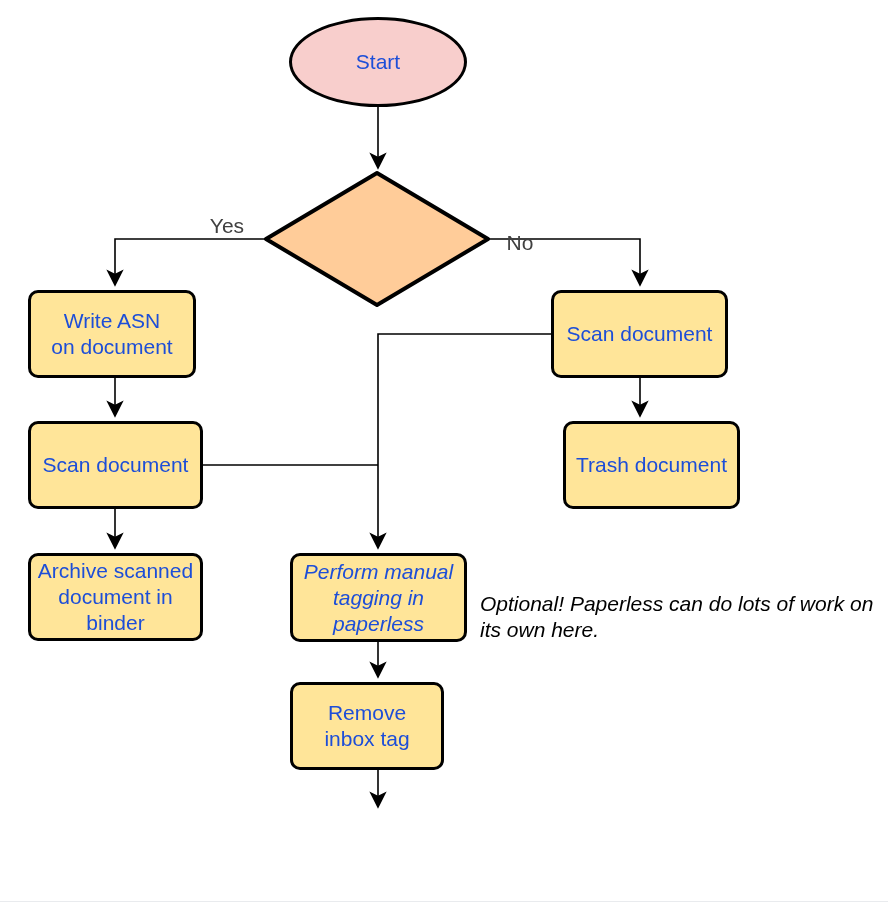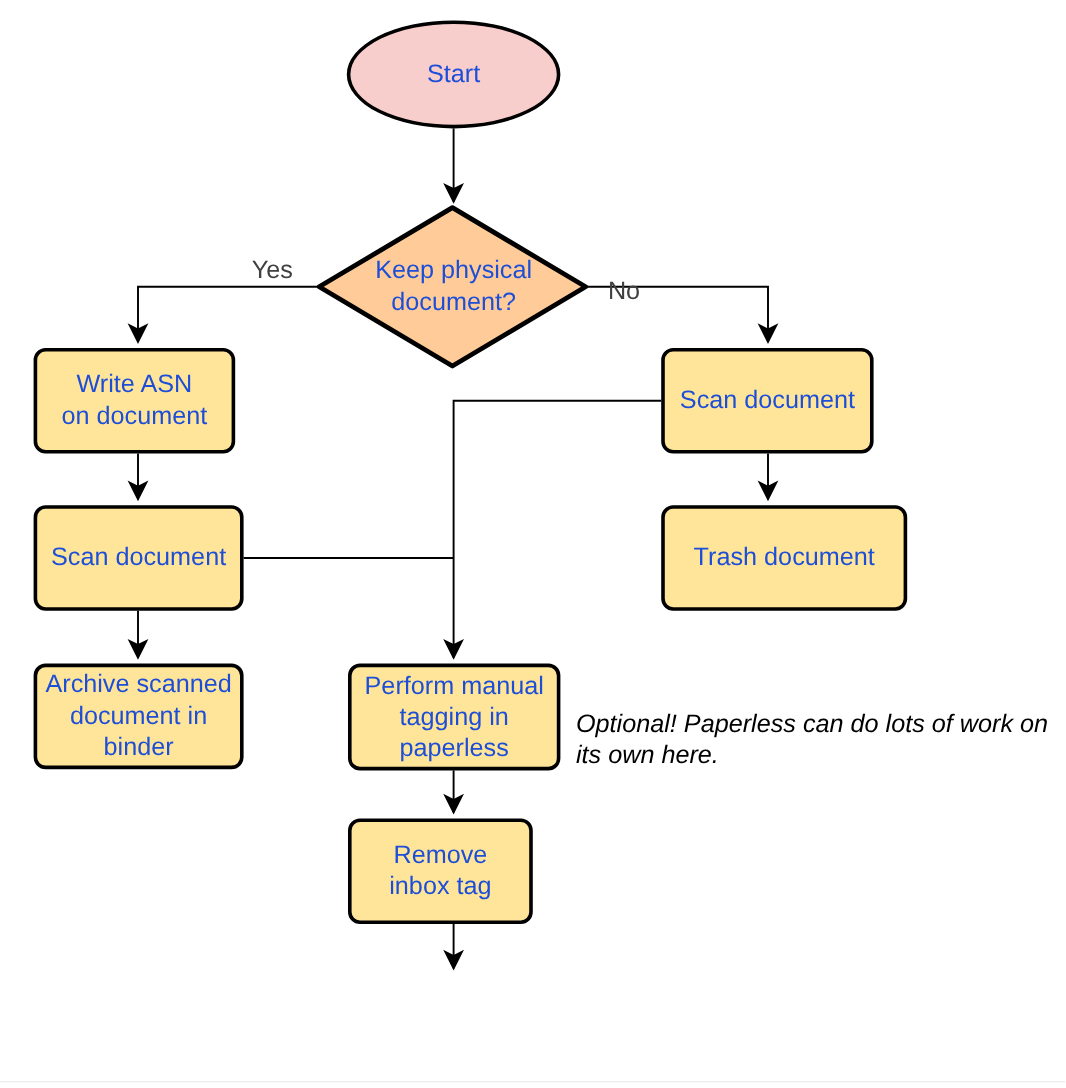--- a/index.html
+++ b/index.html
@@ -110,24 +110,20 @@
     <path class="edge" d="M551,334 L378,334 L378,548" marker-end="url(#arrow)"></path>
     <path class="edge" d="M203,465 L378,465"></path>
     <path class="edge" d="M378,642 L378,677" marker-end="url(#arrow)"></path>
     <path class="edge" d="M378,770 L378,807" marker-end="url(#arrow)"></path>
   </svg>
 
   <div class="node terminal" style="left:289px; top:17px; width:178px; height:90px;">
     <span class="lbl">Start</span>
   </div>
 
-  <div class="node decision-label" style="left:287px; top:205px; width:182px; height:68px;">
-    <span class="lbl">Keep physical
-document?</span>
-  </div>
 
   <div class="edge-label" style="left:199px; top:213px; width:56px;">Yes</div>
 
   <div class="edge-label" style="left:492px; top:230px; width:56px;">No</div>
 
   <div class="node process" style="left:28px; top:290px; width:168px; height:88px;">
     <span class="lbl">Write ASN
 on document</span>
   </div>
 
@@ -138,25 +134,25 @@
   <div class="node process" style="left:28px; top:553px; width:175px; height:88px;">
     <span class="lbl">Archive scanned
 document in
 binder</span>
   </div>
 
   <div class="node process" style="left:551px; top:290px; width:177px; height:88px;">
     <span class="lbl">Scan document</span>
   </div>
 
-  <div class="node process" style="left:551px; top:421px; width:205px; height:88px;">
+  <div class="node process" style="left:563px; top:421px; width:177px; height:88px;">
     <span class="lbl">Trash document</span>
   </div>
 
-  <div class="node process" style="left:290px; top:553px; width:177px; height:89px;">
+  <div class="node process" style="left:290px; top:553px; width:177px; height:89px;font-style:italic;">
     <span class="lbl">Perform manual
 tagging in
 paperless</span>
   </div>
 
   <div class="node process" style="left:290px; top:682px; width:154px; height:88px;">
     <span class="lbl">Remove
 inbox tag</span>
   </div>
 

